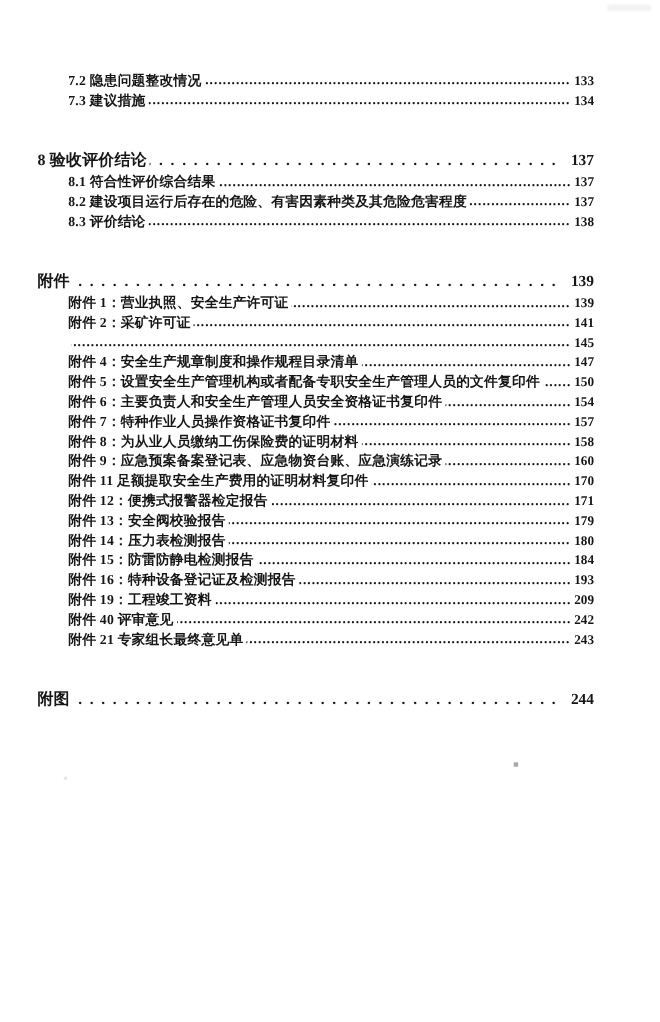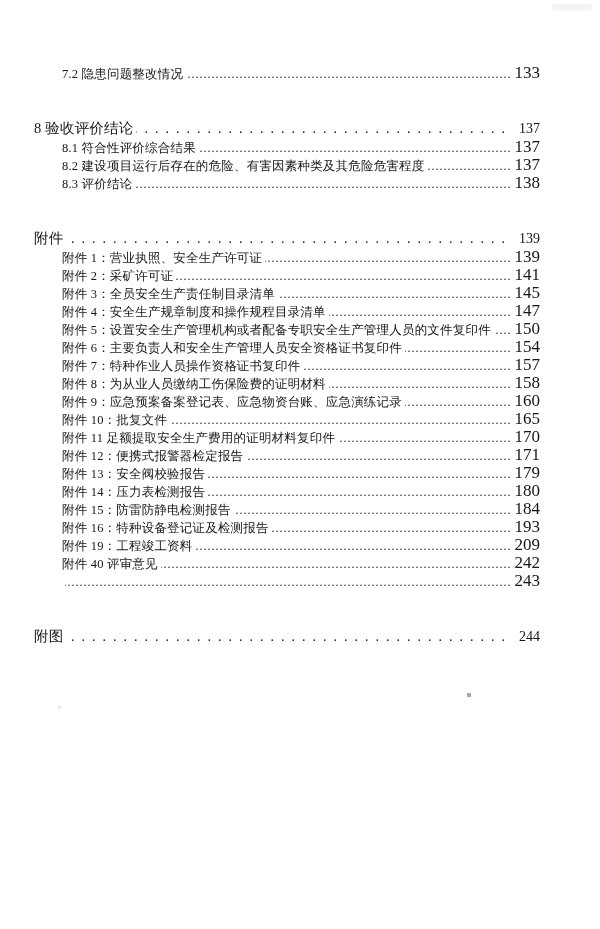--- a/index.html
+++ b/index.html
@@ -18,21 +18,21 @@
   }
   .toc {
     position: absolute;
     left: 34px;
     right: 60px;
     top: 64px;
   }
   .row {
     display: flex;
     align-items: baseline;
-    font-weight: 400;
+    font-weight: 700;
   }
   .row.item {
     padding-left: 28px;
     font-size: 12.5px;
     height: 18px;
     line-height: 18px;
   }
   .row.chapter {
     padding-left: 0;
     font-size: 14.5px;
@@ -56,21 +56,21 @@
     font-size: 12px;
     letter-spacing: 1px;
   }
   .row.chapter .dots::after {
     content: "...........................................................................................................";
     font-size: 14px;
     letter-spacing: 7px;
   }
   .pagenum {
     white-space: nowrap;
-    font-size: 17px;
+    font-size: 12px;
   }
   .row.chapter .pagenum {
     font-size: 14px;
     margin-left: 4px;
   }
   
   .artifact {
     position: absolute;
     pointer-events: none;
   }
@@ -102,20 +102,25 @@
 <body>
 
 <div class="page">
   <div class="toc" id="toc">
   <div class="row item">
     <span class="label">7.2 隐患问题整改情况</span>
     <span class="dots"></span>
     <span class="pagenum">133</span>
   </div>
 
+  <div class="row item">
+    <span class="label">7.3 建议措施</span>
+    <span class="dots"></span>
+    <span class="pagenum">134</span>
+  </div>
 
   <div class="row chapter">
     <span class="label">8 验收评价结论</span>
     <span class="dots"></span>
     <span class="pagenum">137</span>
   </div>
 
   <div class="row item">
     <span class="label">8.1 符合性评价综合结果</span>
     <span class="dots"></span>
@@ -146,21 +151,20 @@
     <span class="pagenum">139</span>
   </div>
 
   <div class="row item">
     <span class="label">附件 2：采矿许可证</span>
     <span class="dots"></span>
     <span class="pagenum">141</span>
   </div>
 
   <div class="row item">
-    <span class="label">附件 3：全员安全生产责任制目录清单</span>
     <span class="dots"></span>
     <span class="pagenum">145</span>
   </div>
 
   <div class="row item">
     <span class="label">附件 4：安全生产规章制度和操作规程目录清单</span>
     <span class="dots"></span>
     <span class="pagenum">147</span>
   </div>
 
@@ -187,25 +191,20 @@
     <span class="dots"></span>
     <span class="pagenum">158</span>
   </div>
 
   <div class="row item">
     <span class="label">附件 9：应急预案备案登记表、应急物资台账、应急演练记录</span>
     <span class="dots"></span>
     <span class="pagenum">160</span>
   </div>
 
-  <div class="row item">
-    <span class="label">附件 10：批复文件</span>
-    <span class="dots"></span>
-    <span class="pagenum">165</span>
-  </div>
 
   <div class="row item">
     <span class="label">附件 11 足额提取安全生产费用的证明材料复印件</span>
     <span class="dots"></span>
     <span class="pagenum">170</span>
   </div>
 
   <div class="row item">
     <span class="label">附件 12：便携式报警器检定报告</span>
     <span class="dots"></span>
@@ -244,20 +243,21 @@
     <span class="pagenum">209</span>
   </div>
 
   <div class="row item">
     <span class="label">附件 40 评审意见</span>
     <span class="dots"></span>
     <span class="pagenum">242</span>
   </div>
 
   <div class="row item">
+    <span class="label">附件 21 专家组长最终意见单</span>
     <span class="dots"></span>
     <span class="pagenum">243</span>
   </div>
 
   <div class="row chapter">
     <span class="label">附图</span>
     <span class="dots"></span>
     <span class="pagenum">244</span>
   </div>
 </div>

